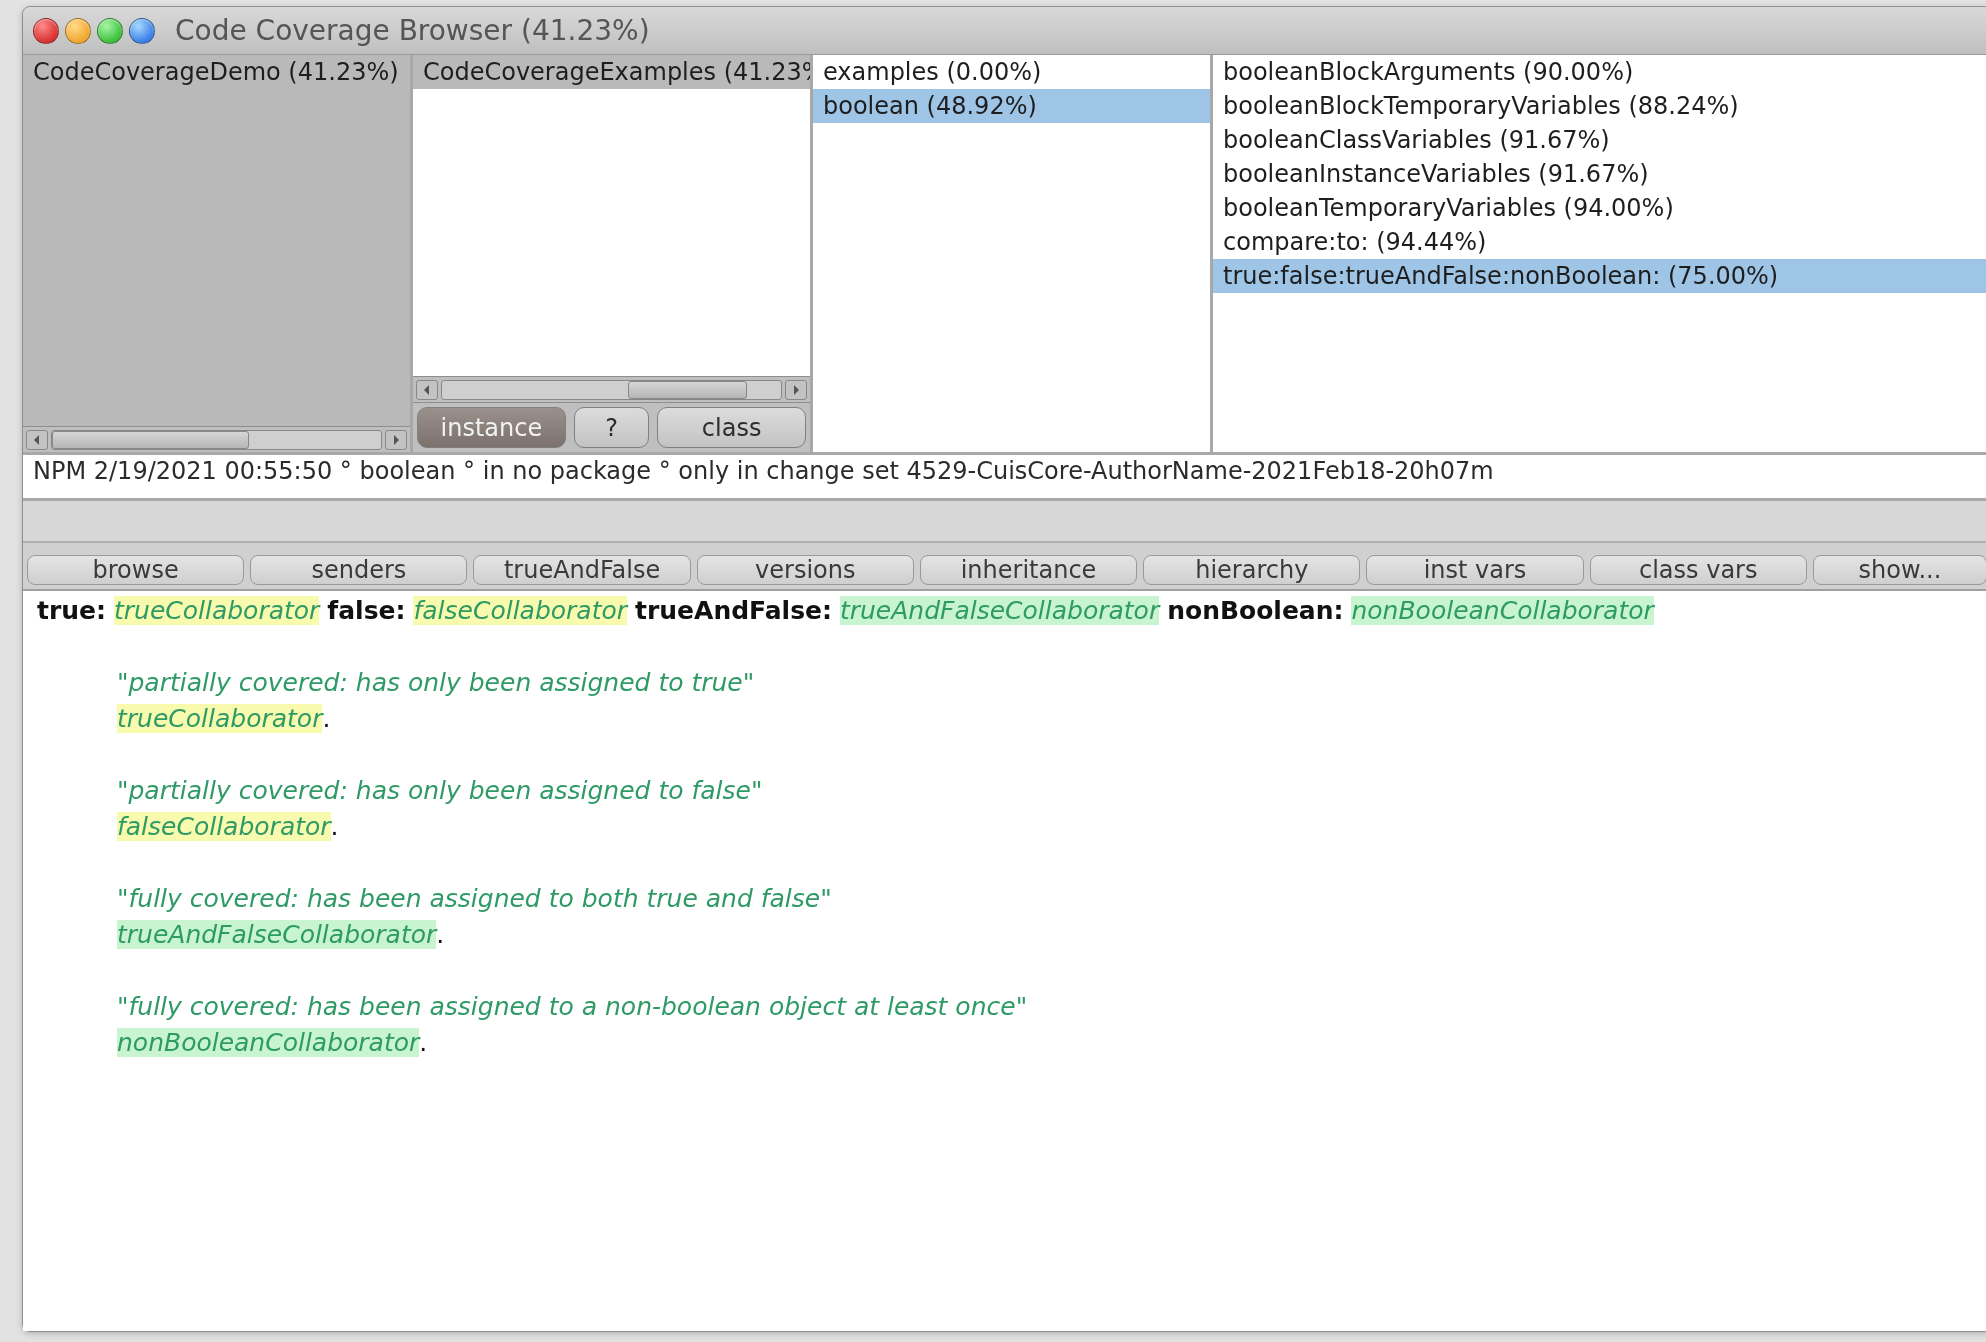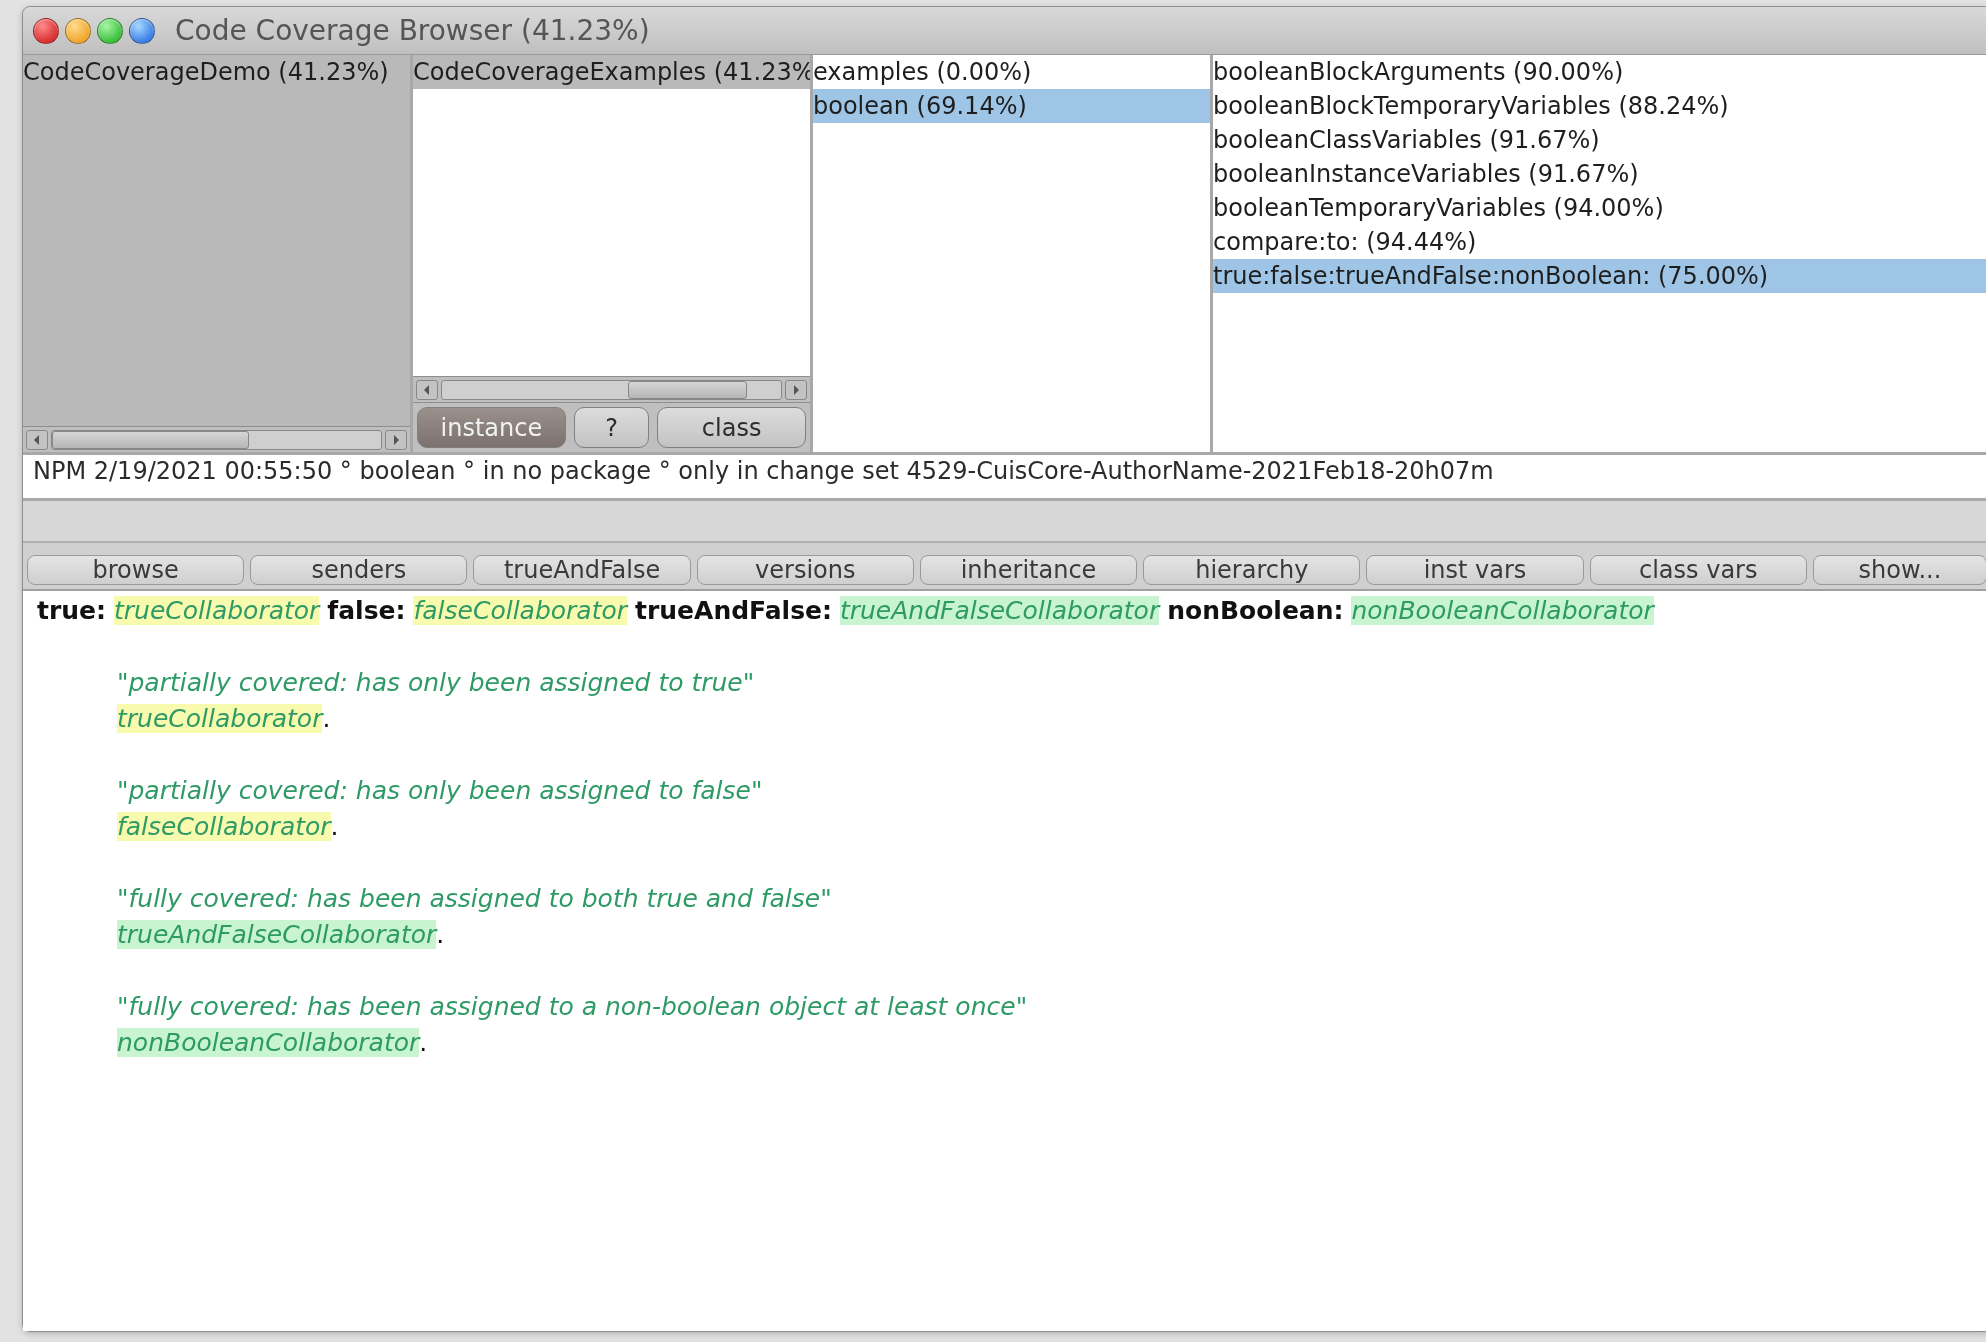--- a/index.html
+++ b/index.html
@@ -64,21 +64,21 @@
   .pane2 { width:400px; background:#fff;}
   .pane3 { width:400px; background:#fff;}
   .pane4 { flex:1; background:#fff;}
   .list {
     flex:1; overflow:hidden;
     font-size:24px;
     line-height:34px;
   }
   .pane1 .list { background:#b9b9b9; }
   .list-item {
-    padding: 0px 0;
+    padding: 0px 10px;
     white-space:nowrap;
     color:#1e1e1e;
     cursor:default;
   }
   .list-item.sel-grey { background:#b9b9b9; }
   .list-item.sel-blue { background:#9ec4e6; }
   .hscroll {
     height:26px;
     background:#bfbfbf;
     border-top:1px solid #8e8e8e;
@@ -240,21 +240,21 @@
           </div>
       </div>
     </div>
 
     <div class="pane pane3">
       <div class="list">
         <div class="list-item">
           <span>examples (0.00%)</span>
         </div>
         <div class="list-item sel-blue">
-          <span>boolean (69.14%)</span>
+          <span>boolean (48.92%)</span>
         </div>
       </div>
     </div>
 
     <div class="pane pane4">
       <div class="list">
         <div class="list-item"><span>booleanBlockArguments (90.00%)</span></div>
         <div class="list-item"><span>booleanBlockTemporaryVariables (88.24%)</span></div>
         <div class="list-item"><span>booleanClassVariables (91.67%)</span></div>
         <div class="list-item"><span>booleanInstanceVariables (91.67%)</span></div>

